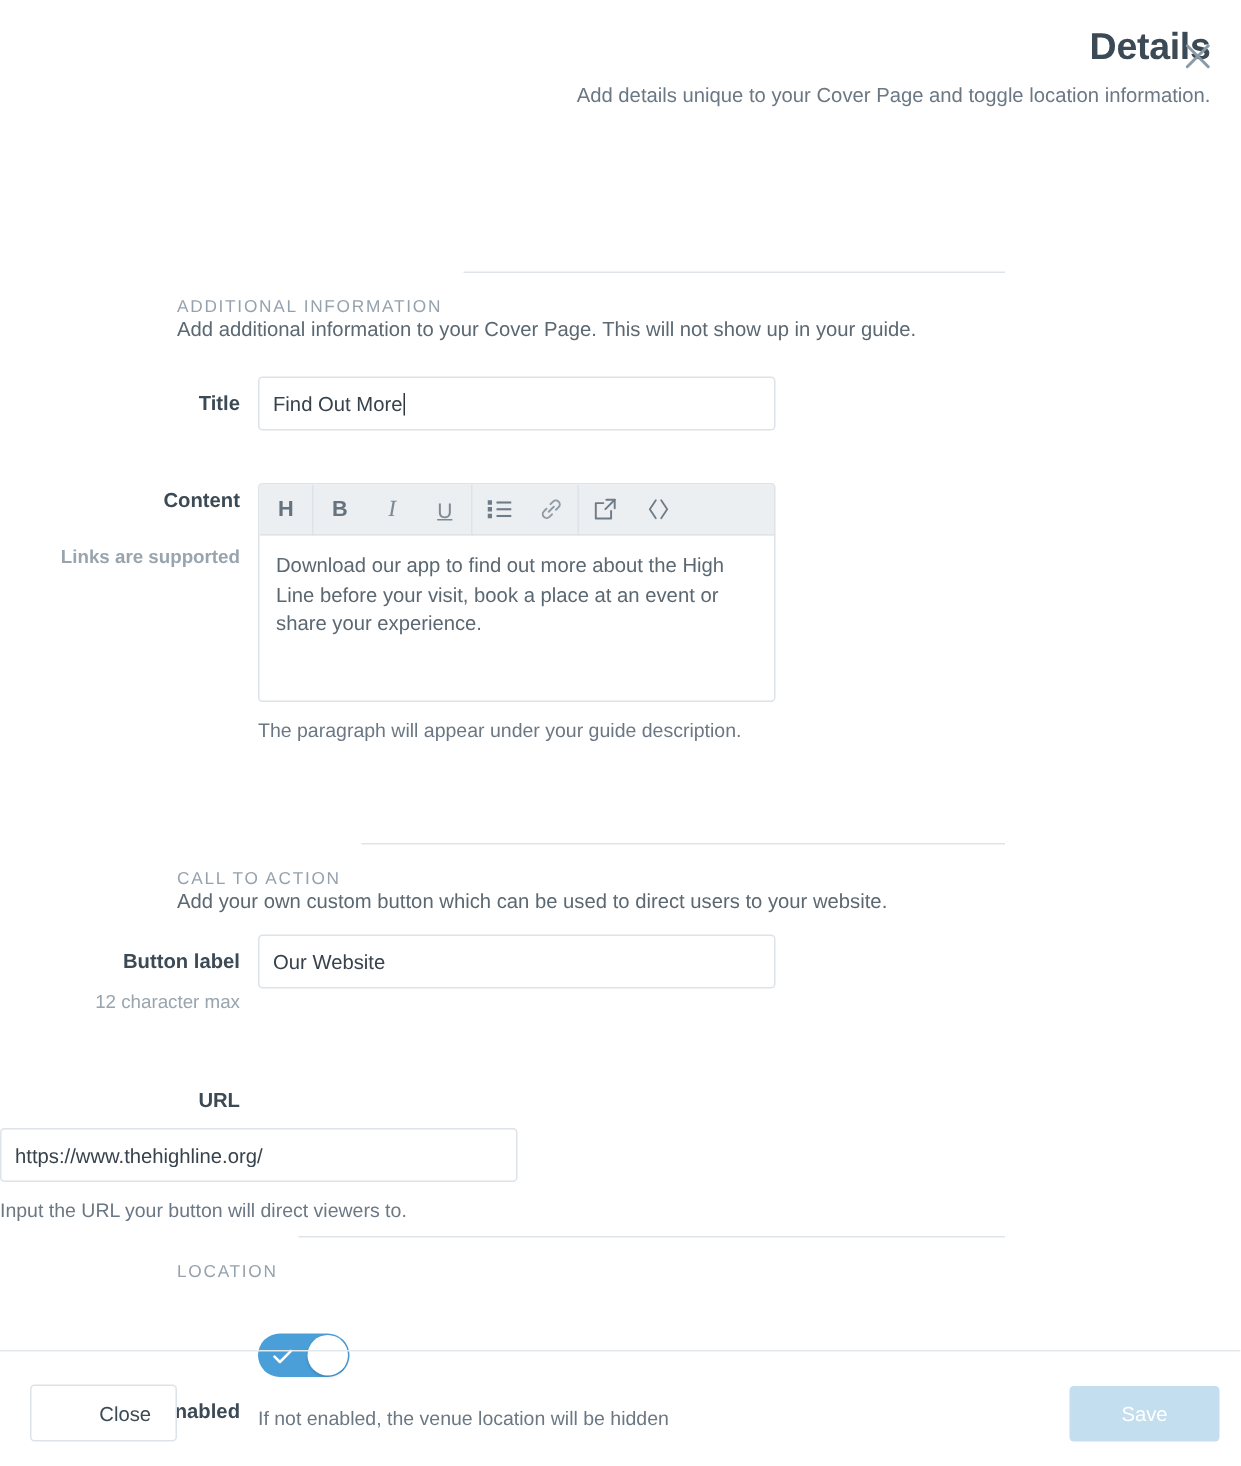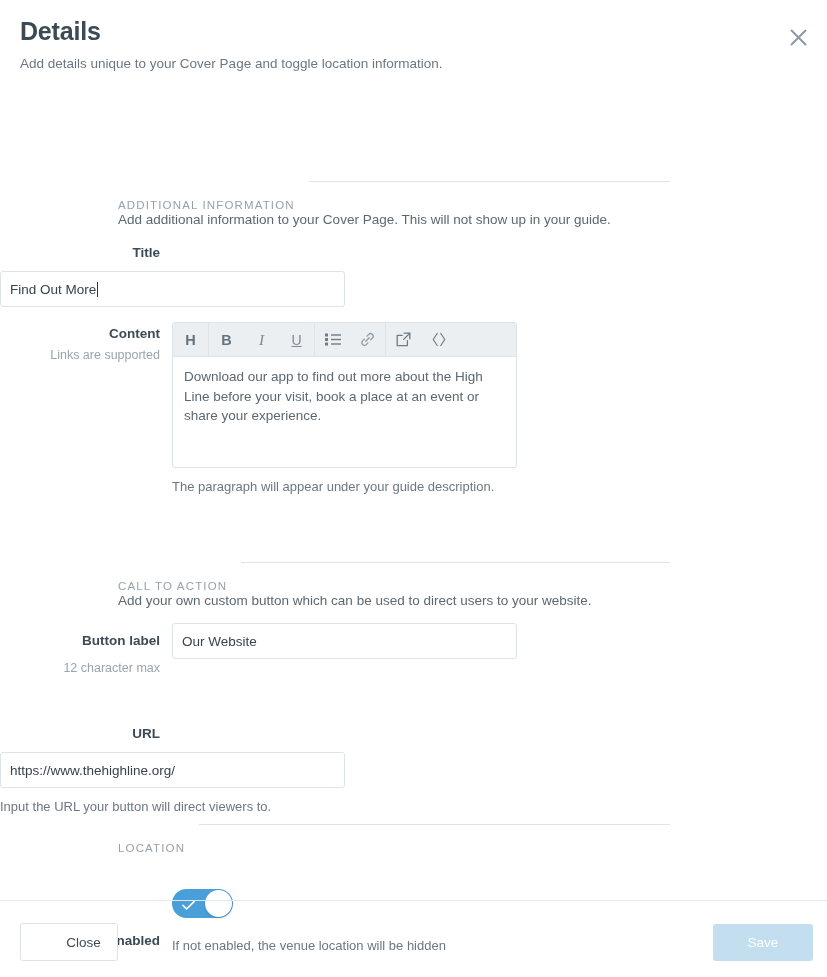--- a/index.html
+++ b/index.html
@@ -21,20 +21,21 @@
     position: relative;
     width: 827px;
     height: 977px;
     box-sizing: border-box;
   }
 
   
   .modal-header {
     padding: 14px 20px 0 20px;
     position: relative;
+    text-align: right;
   }
   .modal-title {
     font-size: 25px;
     font-weight: bold;
     color: #3c4a55;
     margin: 0;
     letter-spacing: -0.2px;
     line-height: 34px;
   }
   .modal-subtitle {
@@ -306,34 +307,34 @@
   <div class="modal-body">
 
     <div style="position:absolute; top:100px; left:0; right:0;">
       <div class="section-header">
         <span class="label">ADDITIONAL INFORMATION</span>
         <span class="rule"></span>
       </div>
       <div class="section-desc">Add additional information to your Cover Page. This will not show up in your guide.</div>
     </div>
 
-    <div class="field-row" style="top:162px; left:0;flex-direction:column;">
+    <div class="field-row" style="top:178px; left:0;">
       <div class="field-label-col">
         <span class="field-label" style="line-height:36px;">Title</span>
       </div>
       <div class="input-with-caret">
         <span>Find Out More</span>
           <span class="caret"></span>
       </div>
     </div>
 
     <div class="field-row" style="top:249px; left:0;">
       <div class="field-label-col">
         <span class="field-label" style="line-height:24px;">Content</span>
-        <span class="field-sublabel" style="margin-top:0;">Links are supported</span>
+        <span class="field-sublabel" style="margin-top:16px;font-weight:bold;">Links are supported</span>
       </div>
       <div>
         <div class="editor">
           <div class="editor-toolbar">
             <button class="tb-btn h">H</button>
             <span class="tb-sep"></span>
             <button class="tb-btn b">B</button>
             <button class="tb-btn i">I</button>
             <button class="tb-btn u">U</button>
             <span class="tb-sep"></span>

